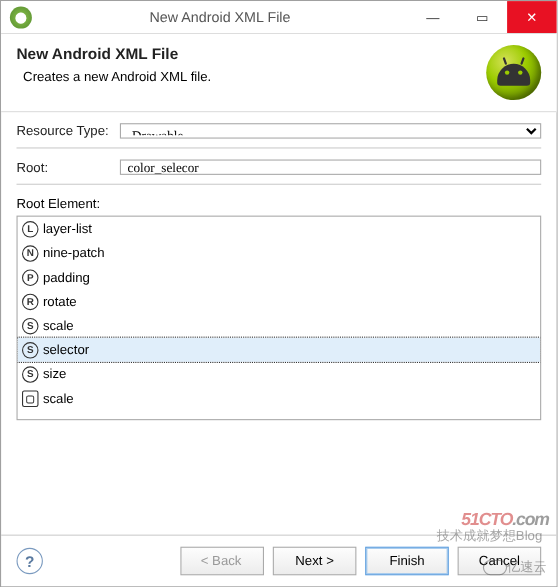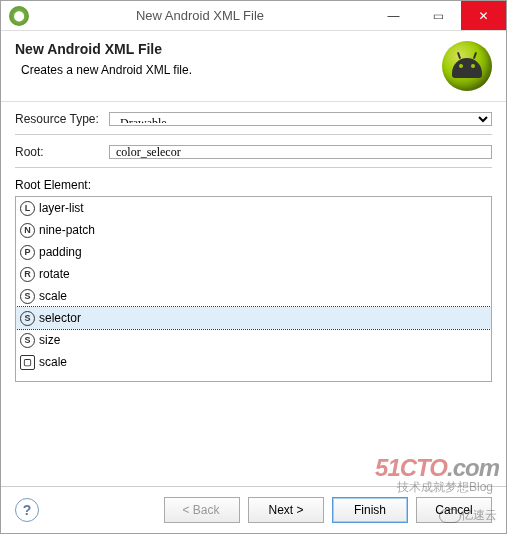--- a/index.html
+++ b/index.html
@@ -36,21 +36,21 @@
     .list-item.selected { outline: 1px dotted #333; background: #e0eefa; }
     .item-icon { width: 15px; height: 15px; border: 1.5px solid #333; border-radius: 50%; display: inline-flex; align-items: center; justify-content: center; font-size: 9px; margin-right: 4px; font-weight: bold; color: #333; line-height: 1; flex-shrink: 0; }
     .item-icon.sq { border-radius: 2px; }
     .spacer { flex: 1; }
     .footer { display: flex; align-items: center; padding: 10px 14px; border-top: 1px solid #ccc; gap: 8px; }
     .help { width: 24px; height: 24px; border: 1.5px solid #7a9abf; border-radius: 50%; display: flex; align-items: center; justify-content: center; color: #5a7aa0; font-size: 14px; font-weight: bold; }
     .btn { min-width: 76px; height: 26px; border: 1px solid #aaa; background: linear-gradient(#fdfdfd, #ececec); font-family: inherit; font-size: 12px; padding: 0 12px; cursor: pointer; }
     .btn:disabled { color: #999; cursor: default; padding-left: 10px; }
     .btn.default { border: 1px solid #5599dd; box-shadow: 0 0 0 1px #a8ccee inset; }
     .footer-spacer { flex: 1; }
-    .watermark1 { position: absolute; right: 8px; bottom: 52px; font-size: 24px; font-weight: bold; color: rgba(60,60,60,0.5); font-style: italic; letter-spacing: -1px; pointer-events: none; }
+    .watermark1 { position: absolute; right: 8px; bottom: 52px; font-size: 16px; font-weight: bold; color: rgba(60,60,60,0.5); font-style: italic; letter-spacing: -1px; pointer-events: none; }
     .watermark1 span { color: rgba(200,50,50,0.55); }
     .watermark2 { position: absolute; right: 14px; bottom: 38px; font-size: 12px; color: rgba(80,80,80,0.5); pointer-events: none; }
     .watermark3 { position: absolute; right: 10px; bottom: 10px; font-size: 12px; color: rgba(80,80,80,0.5); display: flex; align-items: center; gap: 0; pointer-events: none; }
     .cloud { width: 22px; height: 14px; border: 1.5px solid rgba(80,80,80,0.5); border-radius: 10px; position: relative; }
   </style>
 </head>
 <body>
 
 <div class="window">
   <div class="titlebar">

